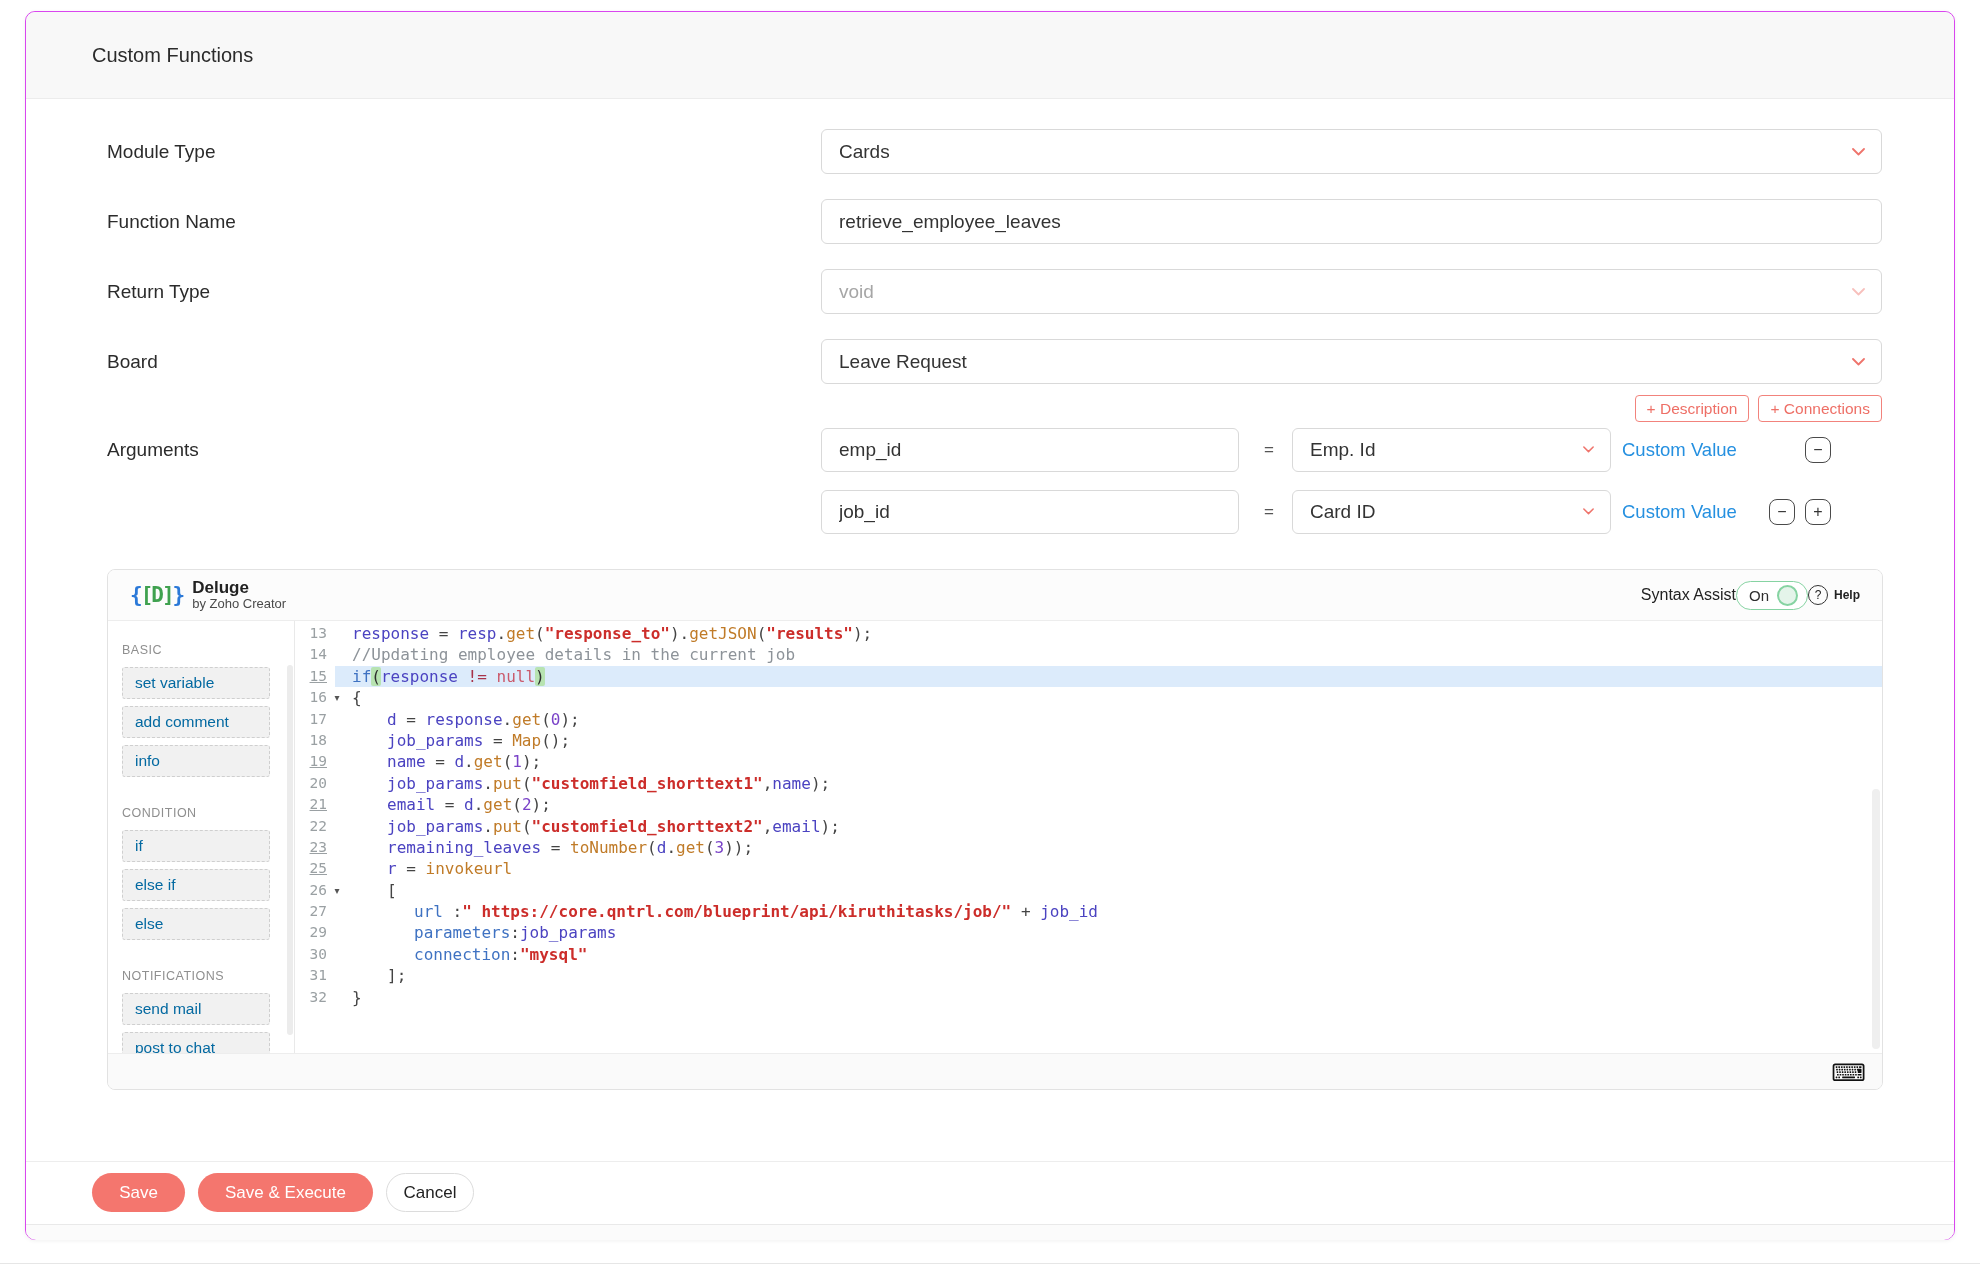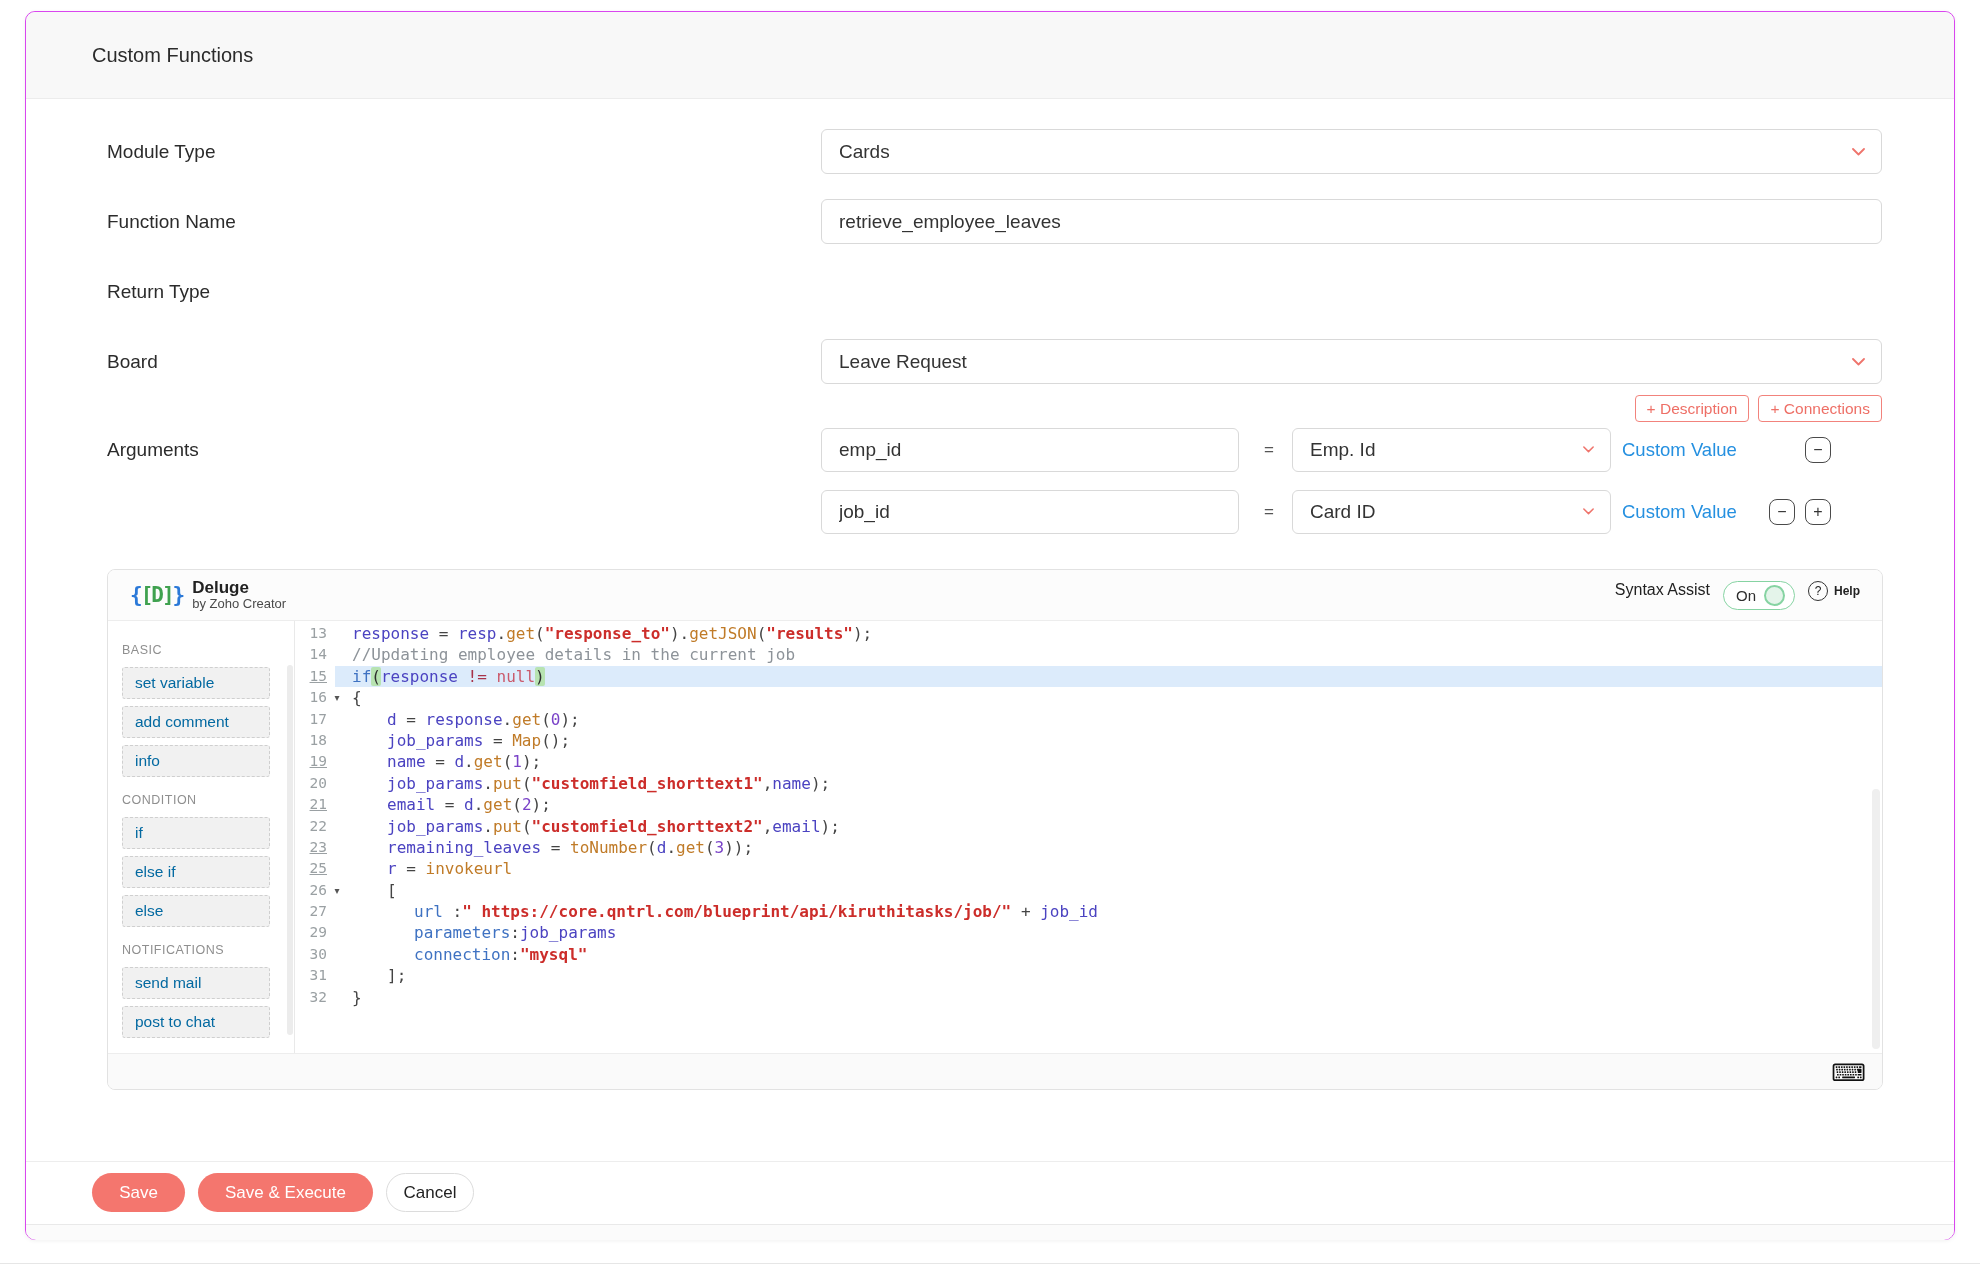--- a/index.html
+++ b/index.html
@@ -43,34 +43,34 @@
   .editor { position:absolute; left:81px; top:557px; width:1776px; height:521px;
     border:1px solid #e2e2e2; border-radius:8px; background:#fff; overflow:hidden; }
   .ed-head { height:51px; background:#fcfcfc; border-bottom:1px solid #ededed;
     display:flex; align-items:center; padding:0 22px; }
   .logo { display:flex; align-items:center; gap:9px; }
   .logo-icon { font-family:"DejaVu Sans Mono",monospace; font-weight:bold; font-size:21px;
     letter-spacing:-2px; display:flex; align-items:center; }
   .lg-blue { color:#2b79d8; } .lg-green { color:#3fa14f; }
   .logo-name { font-size:17px; font-weight:bold; color:#222; line-height:17px; }
   .logo-sub { font-size:13px; color:#4a4a4a; }
-  .ed-head-right { margin-left:auto; display:flex; align-items:flex-start; gap:13px; }
+  .ed-head-right { margin-left:auto; display:flex; align-items:center; }
   .sa-label { font-size:16px; color:#222; }
   .toggle { width:72px; height:29px; border:1.5px solid #86d3a2; border-radius:15px;
     display:flex; align-items:center; padding:0 3px 0 12px; gap:8px; background:#fff; cursor:pointer; }
   .toggle-text { font-size:15px; color:#2e2e2e; }
   .knob { width:21px; height:21px; border:2px solid #86d3a2; border-radius:50%; background:#e4f4ea; }
   .help { display:flex; align-items:center; gap:6px; cursor:pointer; }
   .help-q { width:20px; height:20px; border:1.5px solid #333; border-radius:50%;
     font-size:12px; line-height:18px; text-align:center; color:#222; }
   .help-label { font-size:12px; color:#222; font-weight:bold; }
   .ed-body { position:relative; height:432px; display:flex; overflow:hidden; }
   .sidebar { width:187px; border-right:1px solid #e9e9e9; padding:22px 24px 0 14px;
     position:relative; overflow:hidden; }
-  .sb-sec { margin-top:16px; } .sb-sec:first-child { margin-top:0; }
+  .sb-sec { margin-top:29px; } .sb-sec:first-child { margin-top:0; }
   .sb-h { font-size:12.5px; color:#8f8f8f; letter-spacing:.5px; margin-bottom:10px; }
   .sb-item { height:32px; line-height:30px; background:#f1f1f1; border:1px dashed #cfcfcf;
     border-radius:3px; font-size:15.5px; color:#0369a1; padding-left:12px; margin-bottom:7px; cursor:grab; }
   .sb-scroll { position:absolute; right:2px; top:44px; width:6px; height:370px;
     background:#ececec; border-radius:3px; }
   .code-area { flex:1; position:relative; padding-top:2px;
     font-family:"DejaVu Sans Mono",monospace; font-size:16px; }
   .cl { height:21.4px; line-height:21.4px; display:flex; white-space:pre; }
   .cl.act { background:linear-gradient(to right, rgba(0,0,0,0) 40px, #dcebfb 40px); }
   .ln { width:36px; text-align:right; padding-right:4px; color:#9aa0a3; font-size:14.5px; flex:none; }
@@ -122,20 +122,28 @@
 
   <div class="frow" style="top:187px">
     <span class="flabel">Function Name</span>
     <div class="fieldcol">
       <input class="field" type="text" value="retrieve_employee_leaves" style="">
     </div>
   </div>
 
   <div class="frow" style="top:257px">
     <span class="flabel">Return Type</span>
+    <div class="fieldcol">
+      <div class="field muted">
+        <span>void</span>
+        <svg class="chev fade" width="13" height="8" viewBox="0 0 13 8">
+            <path d="M1 1l5.5 5.5L12 1" fill="none" stroke="currentColor" stroke-width="1.8" stroke-linecap="round" stroke-linejoin="round"></path>
+          </svg>
+      </div>
+    </div>
   </div>
 
   <div class="frow" style="top:327px">
     <span class="flabel">Board</span>
     <div class="fieldcol">
       <div class="field">
         <span>Leave Request</span>
         <svg class="chev" width="13" height="8" viewBox="0 0 13 8">
             <path d="M1 1l5.5 5.5L12 1" fill="none" stroke="currentColor" stroke-width="1.8" stroke-linecap="round" stroke-linejoin="round"></path>
           </svg>

